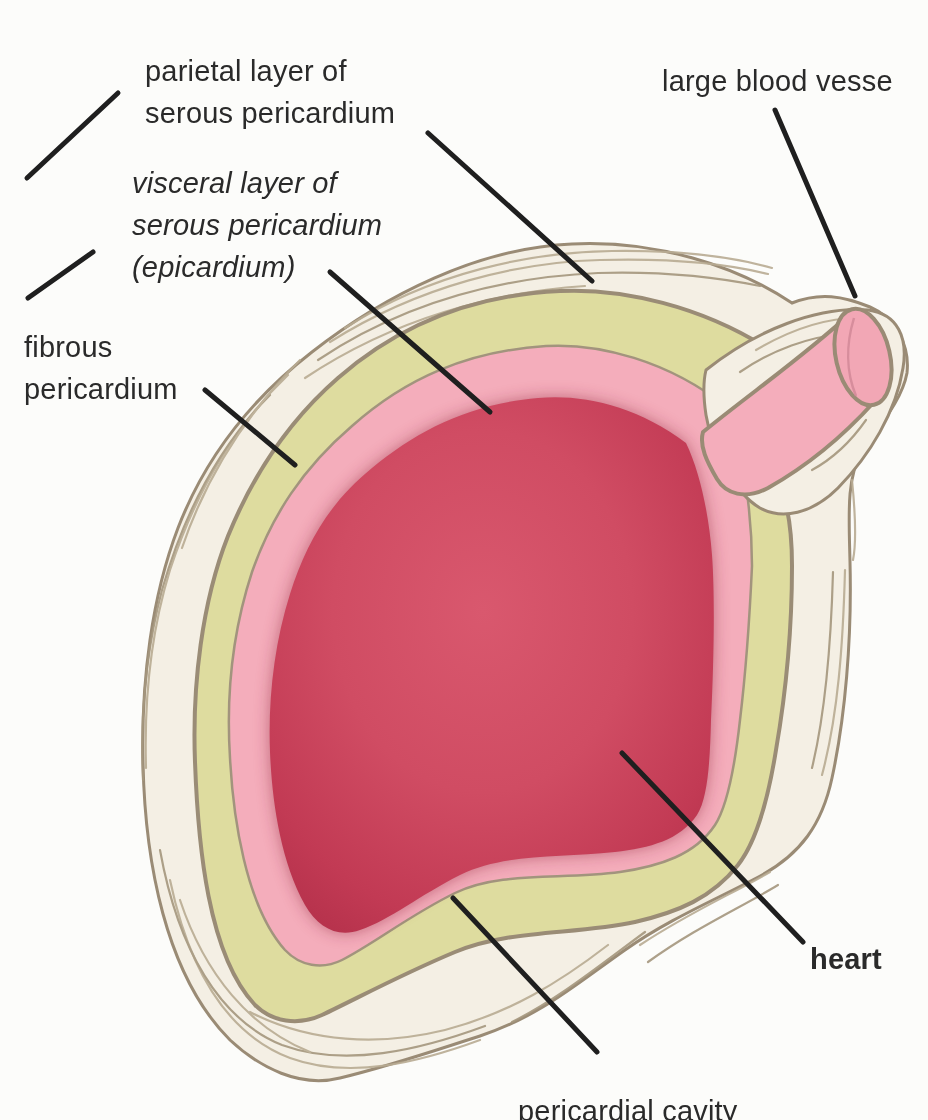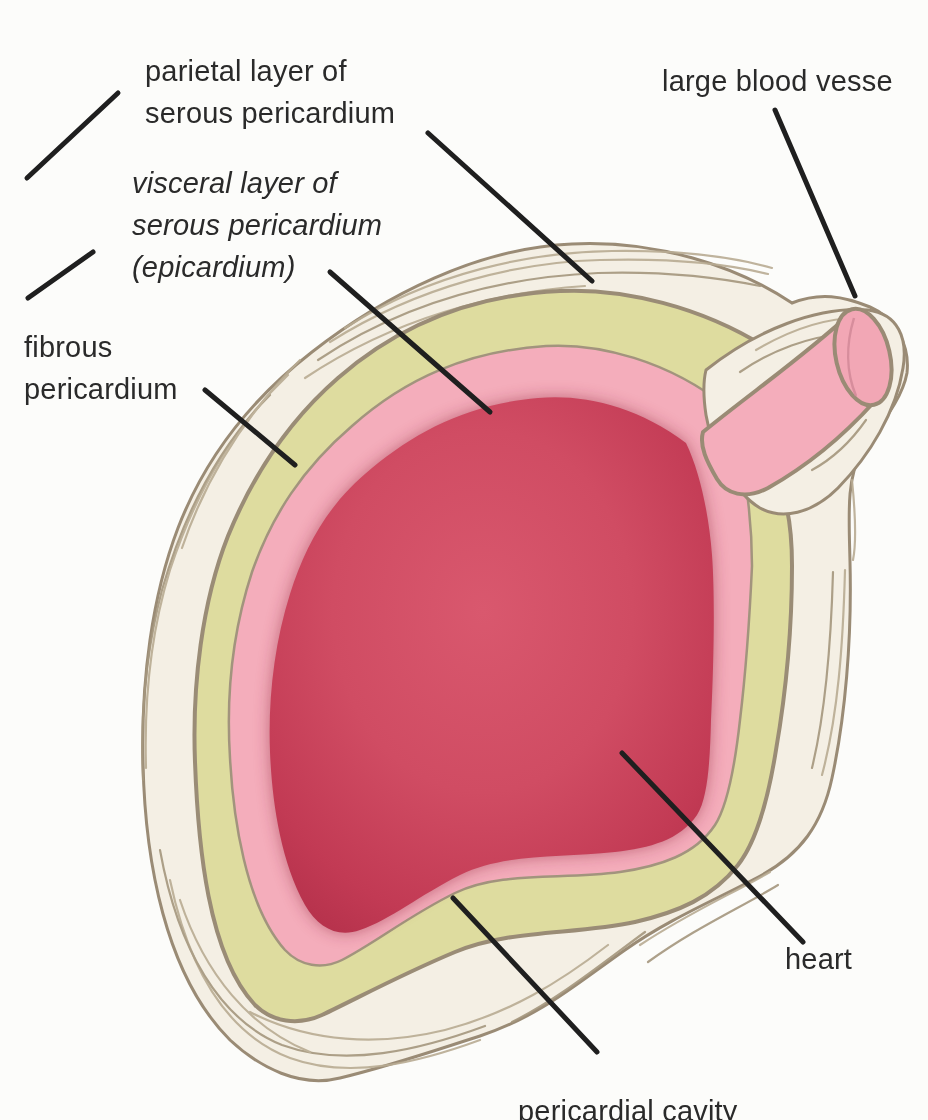--- a/index.html
+++ b/index.html
@@ -183,17 +183,17 @@
 
   <div class="lbl" style="left:132px; top:162px;font-style:italic;">visceral layer of
 serous pericardium
 (epicardium)</div>
 
   <div class="lbl" style="left:24px; top:326px;">fibrous
 pericardium</div>
 
   <div class="lbl" style="left:662px; top:60px;">large blood vesse</div>
 
-  <div class="lbl" style="left:785px; top:938px;">heart</div>
+  <div class="lbl" style="left:810px; top:938px;font-weight:bold;">heart</div>
 
   <div class="lbl" style="left:518px; top:1050px;margin-top:40px;">pericardial cavity</div>
 
 </div>
 
 </body></html>

